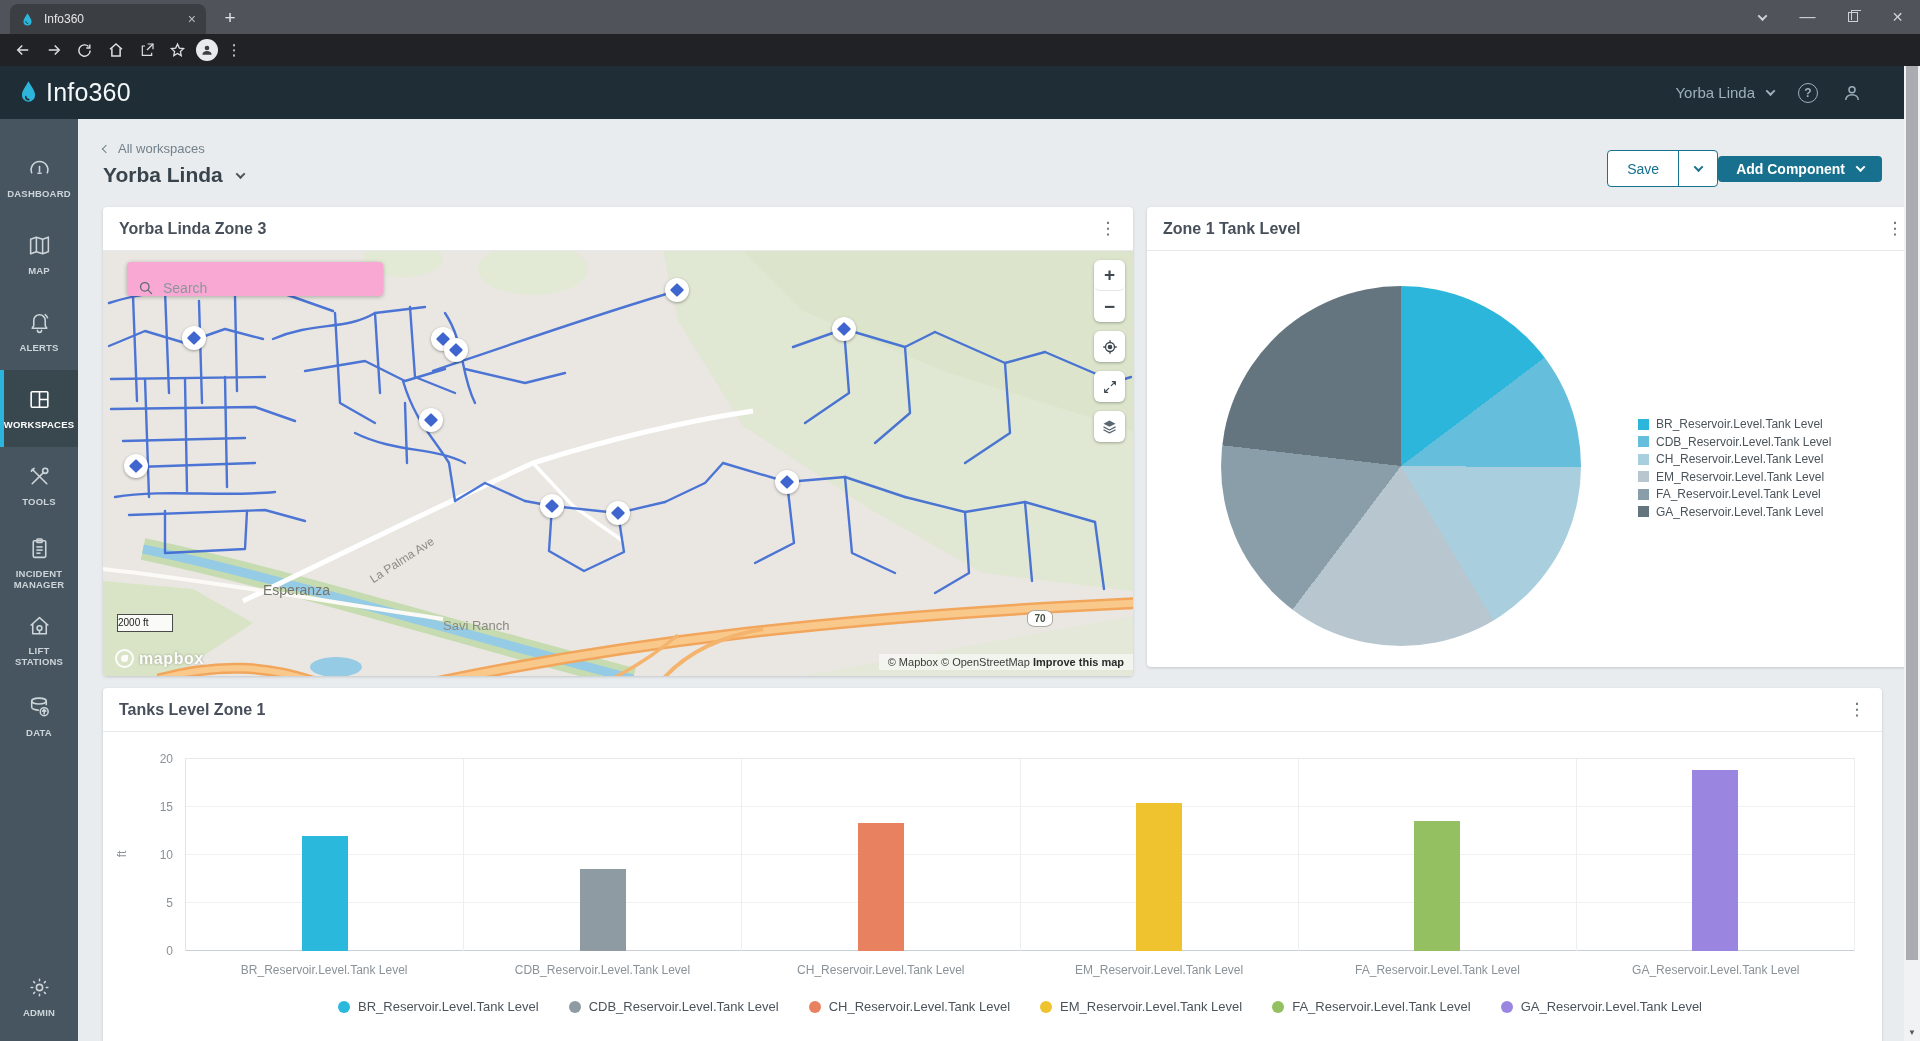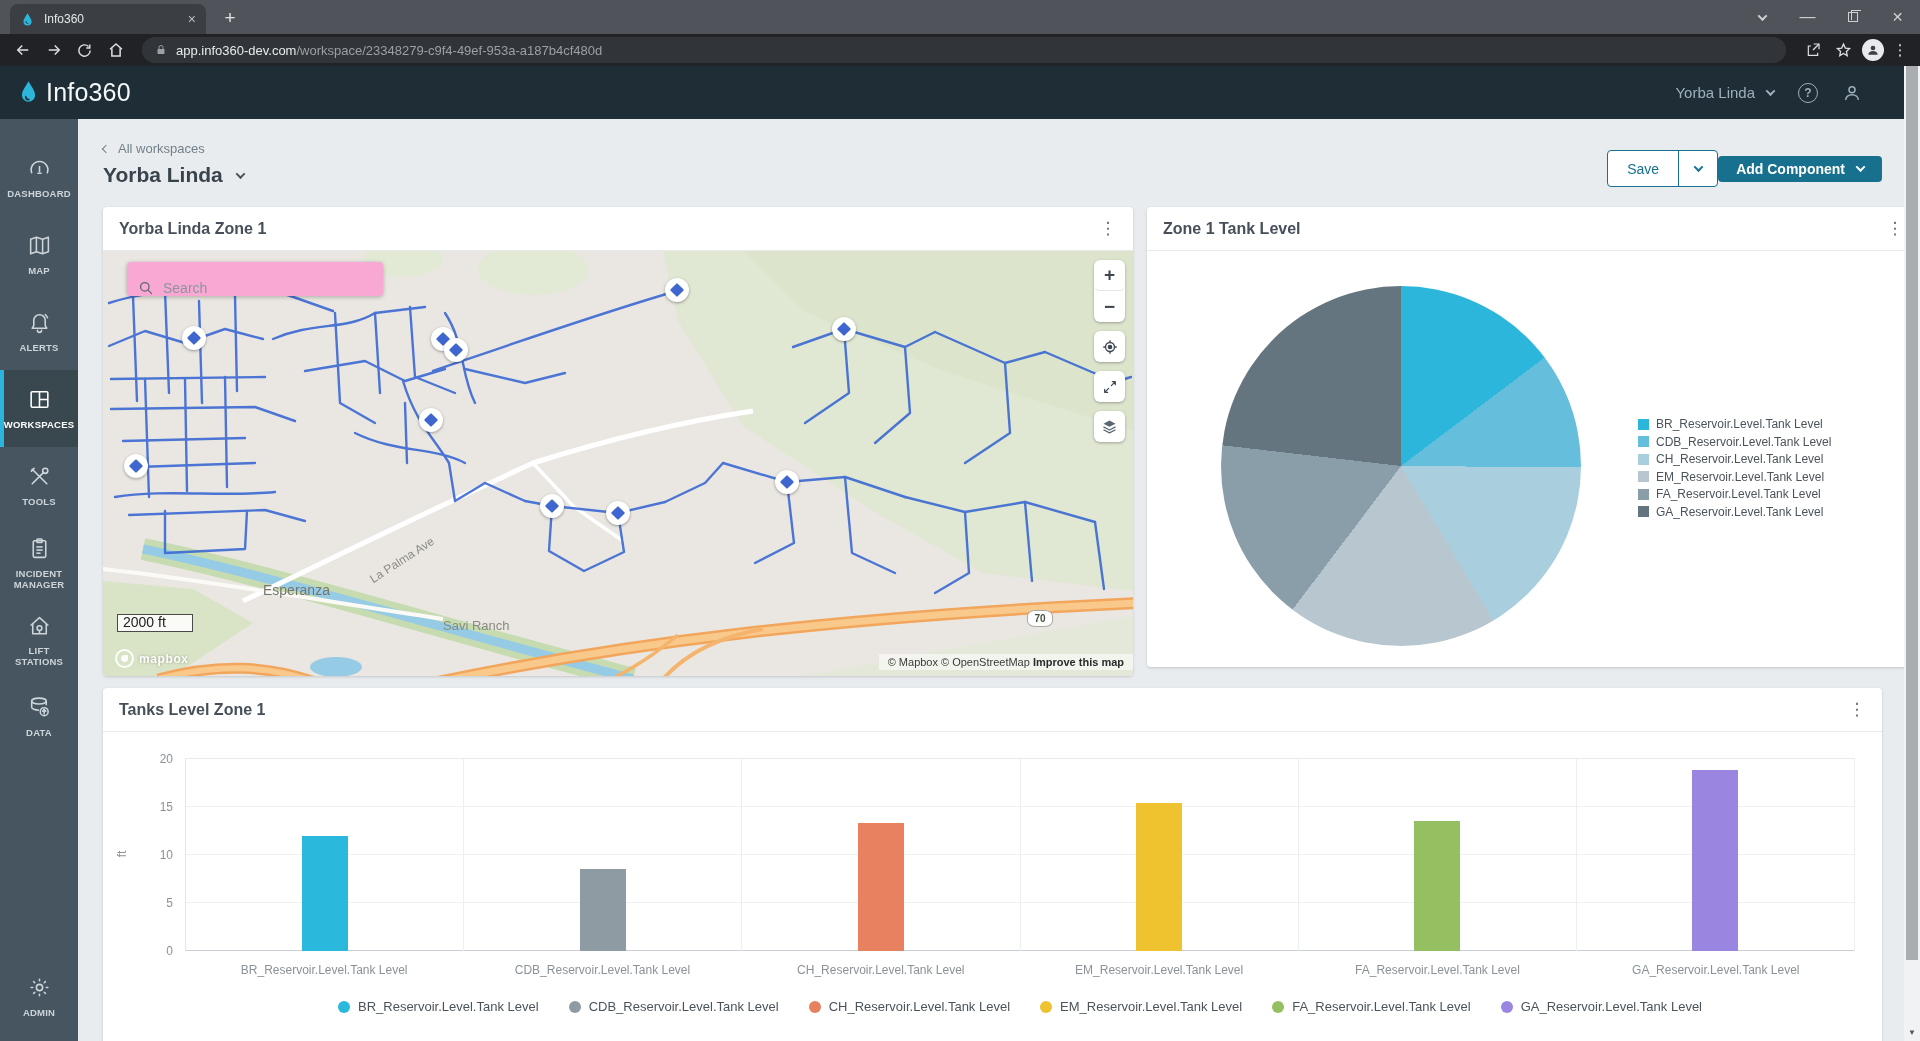--- a/index.html
+++ b/index.html
@@ -68,22 +68,22 @@
 .zoom-group .mbtn{box-shadow:none;background:transparent}
 .zoom-group .mbtn:first-child{border-bottom:1px solid #e4e6e8}
 .zg-sign{font-size:19px;font-weight:700;color:#3f4850}
 .marker{position:absolute;width:24px;height:24px;background:#fff;border-radius:50%;box-shadow:0 1px 3px rgba(0,0,0,.35);display:flex;align-items:center;justify-content:center;z-index:2}
 .marker i{width:10px;height:10px;background:#3f66cf;transform:rotate(45deg);border-radius:1px}
 .map-label{position:absolute;color:#76766e;z-index:1;white-space:nowrap}
 .lbl-town{left:160px;top:331px;font-size:14px}
 .lbl-road{left:262px;top:302px;font-size:12px;color:#8b8b84;transform:rotate(-33deg)}
 .lbl-district{left:340px;top:367px;font-size:13px;color:#8a8a80}
 .hwy-shield{position:absolute;left:924px;top:359px;width:26px;height:17px;background:#fff;border:1px solid #a9a9a0;border-radius:8px/6px;font-size:10px;font-weight:700;color:#44503f;z-index:1}
-.scalebox{position:absolute;left:14px;bottom:44px;width:76px;height:18px;background:rgba(255,255,255,.85);border:1.5px solid #4a4a4a;font-size:14px;color:#222;line-height:15px;padding-left:5px;z-index:2}
-.mapbox-logo{position:absolute;left:12px;bottom:8px;display:flex;align-items:center;gap:5px;color:#fff;font-weight:700;font-size:12px;letter-spacing:.6px;text-shadow:0 0 3px rgba(0,0,0,.35);z-index:2;opacity:.92}
+.scalebox{position:absolute;left:14px;bottom:44px;width:56px;height:18px;background:rgba(255,255,255,.85);border:1.5px solid #4a4a4a;font-size:10px;color:#222;line-height:15px;z-index:2}
+.mapbox-logo{position:absolute;left:12px;bottom:8px;display:flex;align-items:center;gap:5px;color:#fff;font-weight:700;font-size:16px;letter-spacing:.6px;text-shadow:0 0 3px rgba(0,0,0,.35);z-index:2;opacity:.92}
 .mb-circle{width:19px;height:19px;border:2px solid #fff;border-radius:50%;position:relative}
 .mb-circle:after{content:"";position:absolute;left:4px;top:4px;width:7px;height:7px;background:#fff;border-radius:50% 0 50% 50%}
 .attribution{position:absolute;right:0;bottom:6px;background:rgba(255,255,255,.55);padding:2px 9px;font-size:11px;color:#3c3c3c;z-index:2}
 .attribution b{color:#2b2b2b}
 
 .pie-panel{flex:1;height:460px;position:relative}
 .pie{position:absolute;left:74px;top:79px;width:360px;height:360px;border-radius:50%}
 .pie-legend{position:absolute;left:491px;top:210px;font-size:12px;color:#4b545b}
 .pl-row{display:flex;align-items:center;gap:7px;margin-bottom:3.5px}
 .pl-sw{width:11px;height:11px;flex-shrink:0}
@@ -157,29 +157,20 @@
           <path d="M20 12a8 8 0 1 1-2.3-5.6"></path>
           <path d="M19.5 3.5v5h-5"></path>
         </svg>
       </span>
     <span class="nav-ic ctr">
       <svg width="18" height="18" viewBox="0 0 24 24" fill="none" stroke="currentColor" stroke-width="2">
           <path d="M4 11l8-7 8 7"></path>
           <path d="M6.5 9.5V20h11V9.5"></path>
         </svg>
       </span>
-    <div class="omnibox">
-      <span>
-        <svg width="12" height="12" viewBox="0 0 24 24">
-            <rect x="5" y="10" width="14" height="10" rx="1.5" fill="#9aa0a6"></rect>
-            <path d="M8 10V7a4 4 0 0 1 8 0v3" fill="none" stroke="#9aa0a6" stroke-width="2"></path>
-          </svg>
-        </span>
-      <span><span class="url-domain">app.info360-dev.com</span><span class="url-path">/workspace/23348279-c9f4-49ef-953a-a187b4cf480d</span></span>
-    </div>
     <span class="nav-ic ctr">
       <svg width="16" height="16" viewBox="0 0 24 24" fill="none" stroke="currentColor" stroke-width="1.8">
           <path d="M9 6H5v14h14v-4"></path>
           <path d="M13 3h8v8"></path>
           <path d="M21 3l-9 9"></path>
         </svg>
       </span>
     <span class="nav-ic ctr">
       <svg width="17" height="17" viewBox="0 0 24 24" fill="none" stroke="currentColor" stroke-width="1.8">
           <path d="M12 3l2.6 5.6 6 .7-4.5 4.1 1.2 5.9-5.3-3-5.3 3 1.2-5.9L3.4 9.3l6-.7z"></path>
@@ -318,21 +309,21 @@
         <button class="btn-primary">
           <span>Add Component</span>
           <span class="chev"></span>
         </button>
       </div>
 
       <div class="panels-row">
 
         <section class="panel map-panel">
           <div class="panel-head">
-            <span class="panel-title">Yorba Linda Zone 1</span>
+            <span class="panel-title">Yorba Linda Zone 3</span>
             <span class="kebab">⋮</span>
           </div>
           <div class="map-area">
             <svg class="map-svg" viewBox="0 0 1030 425">
               <path d="M560,0 L1030,0 L1030,340 L880,322 L770,260 L640,175 L575,70 Z" fill="#e0e7d2"></path>
               <path d="M640,0 L1030,0 L1030,180 L840,120 L700,60 Z" fill="#dae4c9" opacity=".7"></path>
               <ellipse cx="430" cy="18" rx="55" ry="26" fill="#e2e9d5"></ellipse>
               <ellipse cx="300" cy="8" rx="40" ry="18" fill="#e2e9d5"></ellipse>
               <path d="M0,330 L90,338 L150,372 L70,425 L0,425 Z" fill="#d9e4c6"></path>
               <path d="M700,425 L1030,365 L1030,425 Z" fill="#e3e8d8"></path>

